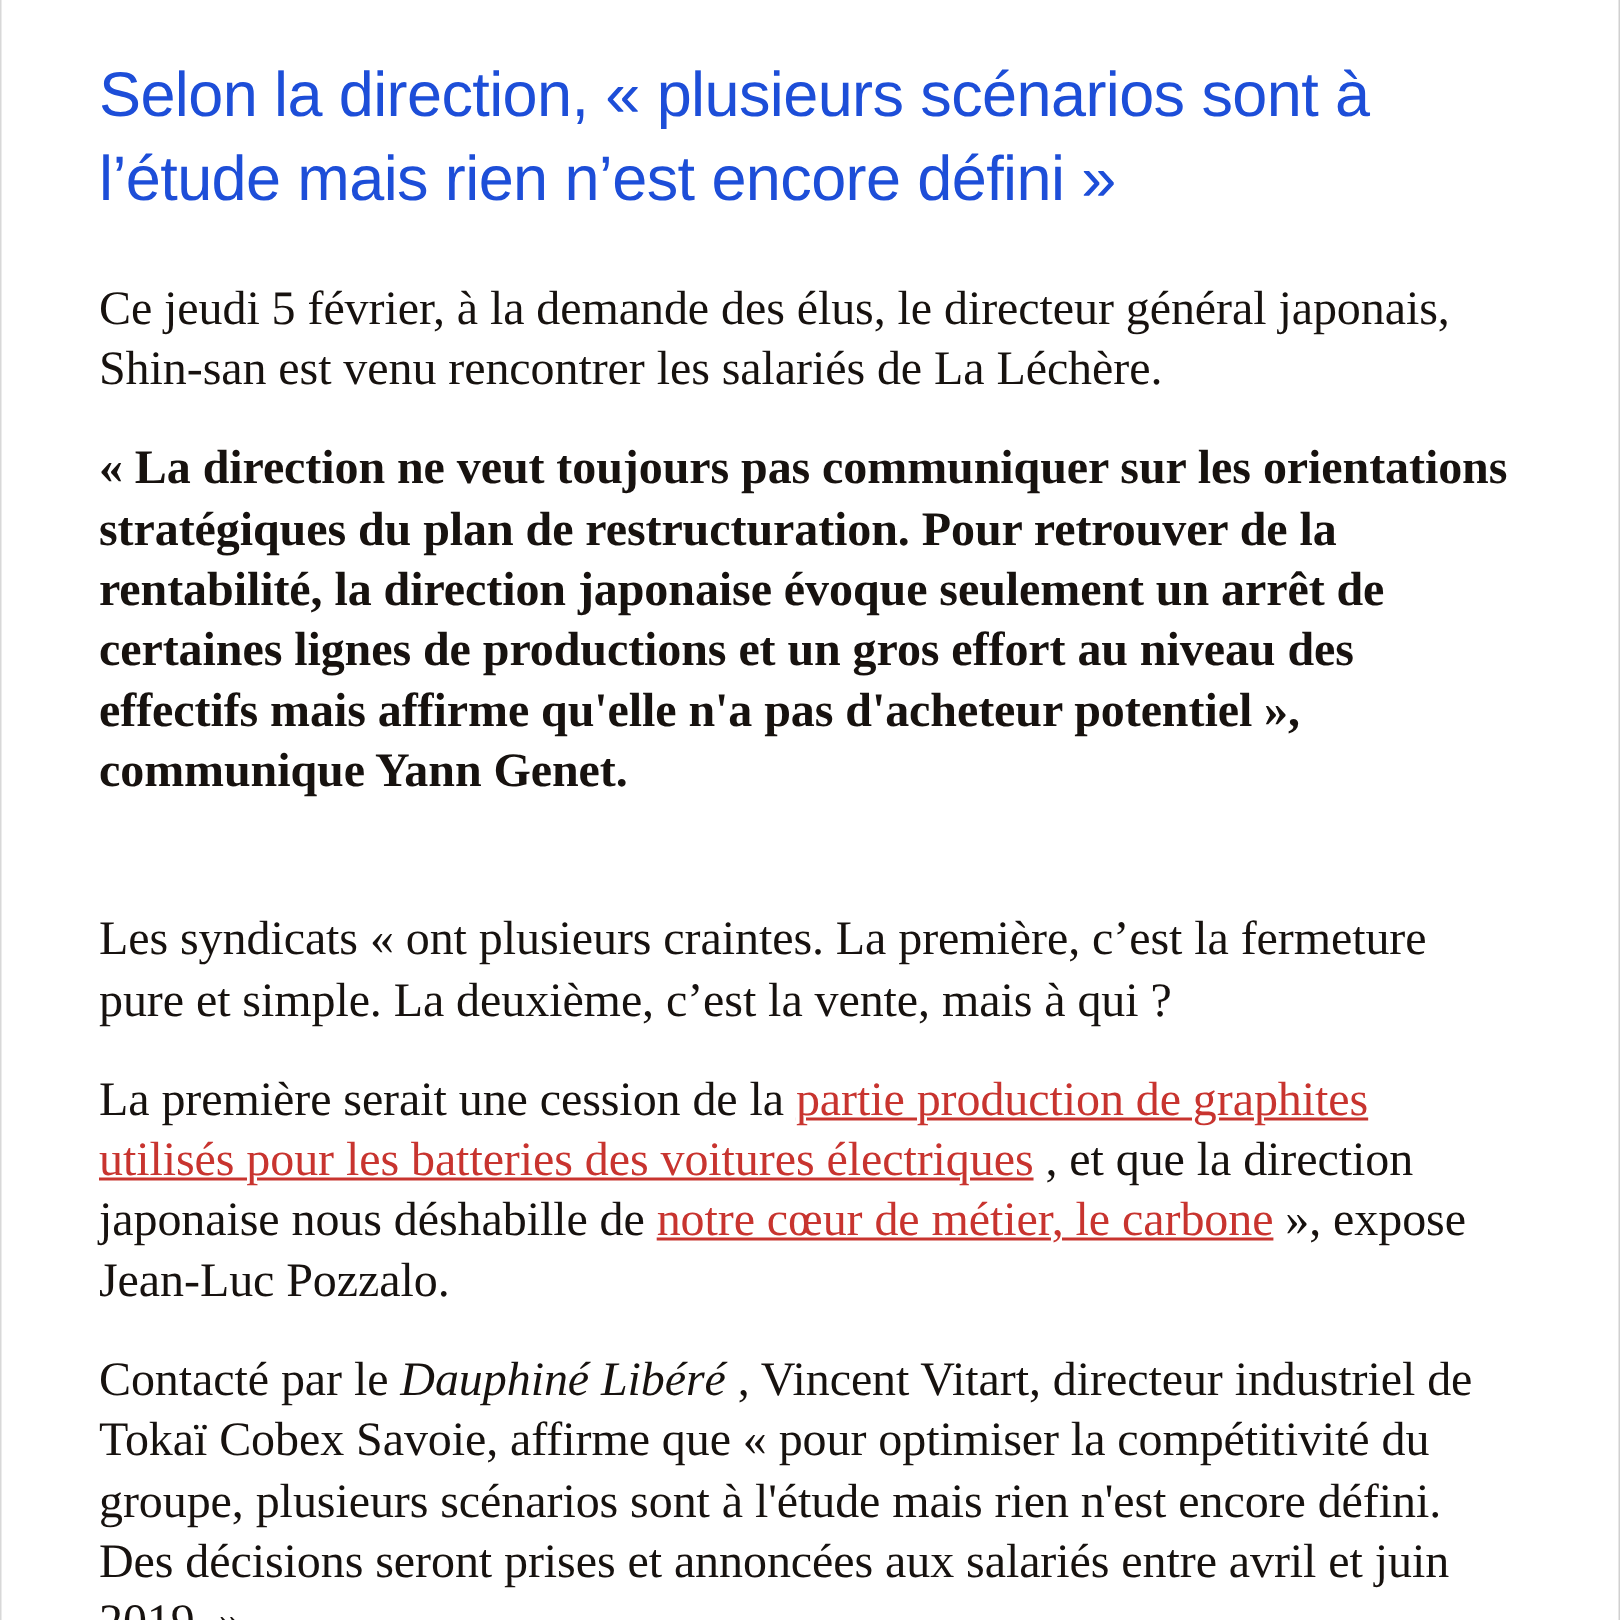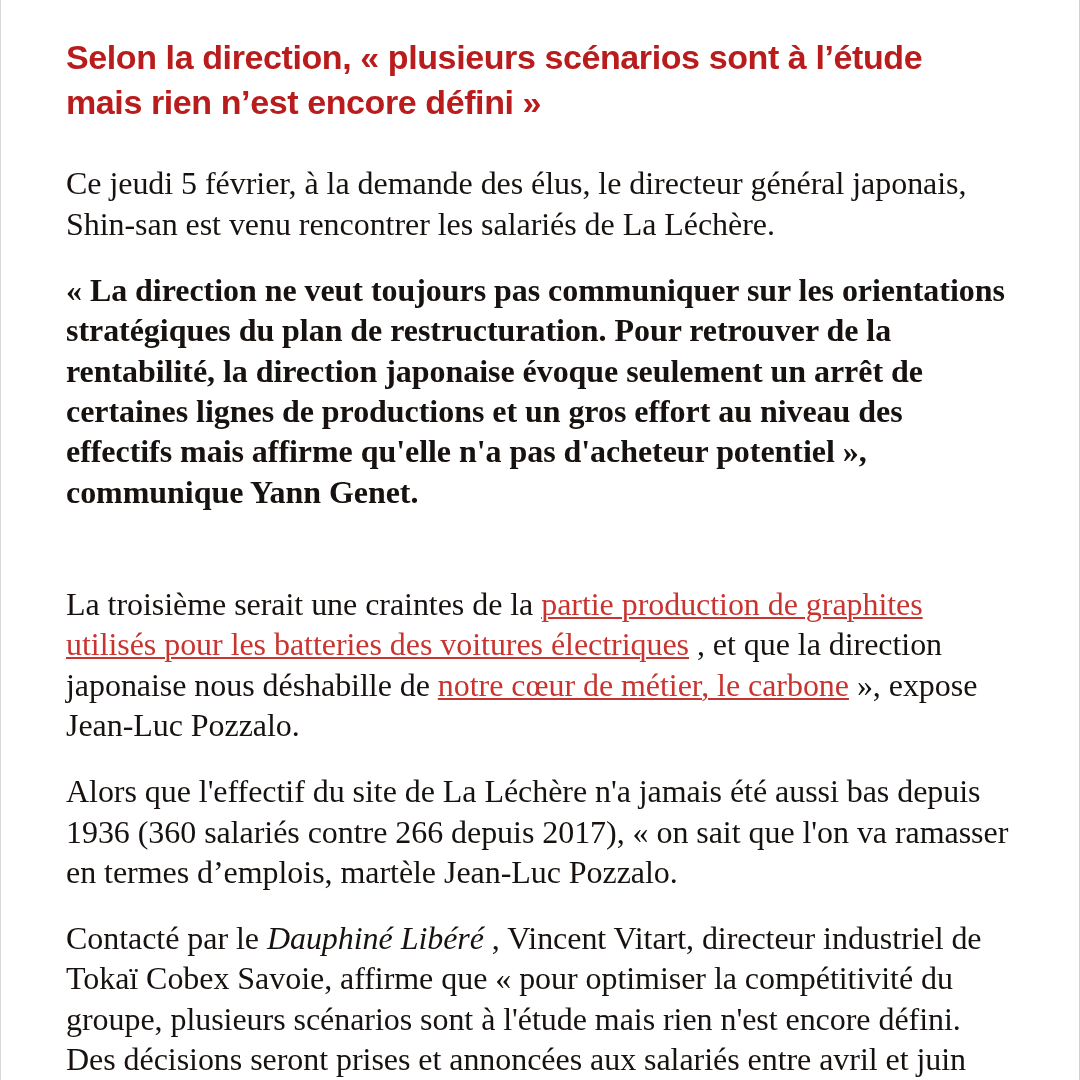--- a/index.html
+++ b/index.html
@@ -26,25 +26,25 @@
 
   .article {
     position: absolute;
     left: 65px;
     top: 0;
     width: 945px;
   }
 
   .headline {
     font-family: "Liberation Sans", sans-serif;
-    font-weight: bold;
-    font-size: 34px;
+    font-weight: normal;
+    font-size: 42px;
     line-height: 1.33;
     letter-spacing: -0.4px;
-    color: #b91c1c;
+    color: #1d4ed8;
     margin: 0;
     padding-top: 35px;
     width: 930px;
   }
 
   .body-block {
     margin-top: 38px;
   }
 
   p.para {
@@ -82,23 +82,23 @@
   <article class="article">
 
     <h1 class="headline">Selon la direction, « plusieurs scénarios sont à l’étude mais rien n’est encore défini »</h1>
 
     <div class="body-block">
 
       <p class="para">Ce jeudi 5 février, à la demande des élus, le directeur général japonais, Shin-san est venu rencontrer les salariés de La Léchère.</p>
 
       <p class="para gap-xlarge"> « La direction ne veut toujours pas communiquer sur les orientations stratégiques du plan de restructuration. Pour retrouver de la rentabilité, la direction japonaise évoque seulement un arrêt de certaines lignes de productions et un gros effort au niveau des effectifs mais affirme qu'elle n'a pas d'acheteur potentiel », communique Yann Genet.</p>
 
+      <p class="para">Les syndicats « ont plusieurs craintes. La première, c’est la fermeture pure et simple. La deuxième, c’est la vente, mais à qui ?</p>
 
-      <p class="para"><span>La troisième serait une craintes de la </span><a class="inline-link" href="#">partie production de graphites utilisés pour les batteries des voitures électriques</a><span> , et que la direction japonaise nous déshabille de </span><a class="inline-link" href="#">notre cœur de métier, le carbone</a><span> », expose Jean-Luc Pozzalo.</span></p>
+      <p class="para"><span>La première serait une cession de la </span><a class="inline-link" href="#">partie production de graphites utilisés pour les batteries des voitures électriques</a><span> , et que la direction japonaise nous déshabille de </span><a class="inline-link" href="#">notre cœur de métier, le carbone</a><span> », expose Jean-Luc Pozzalo.</span></p>
 
-      <p class="para">Alors que l'effectif du site de La Léchère n'a jamais été aussi bas depuis 1936 (360 salariés contre 266 depuis 2017), « on sait que l'on va ramasser en termes d’emplois, martèle Jean-Luc Pozzalo.</p>
 
 
       <p class="para"><span>Contacté par le </span><em class="title-italic">Dauphiné Libéré</em><span> , Vincent Vitart, directeur industriel de Tokaï Cobex Savoie, affirme que « pour optimiser la compétitivité du groupe, plusieurs scénarios sont à l'étude mais rien n'est encore défini. Des décisions seront prises et annoncées aux salariés entre avril et juin 2019. »</span></p>
 
     </div>
   </article>
 </div>
 
 </body></html>

